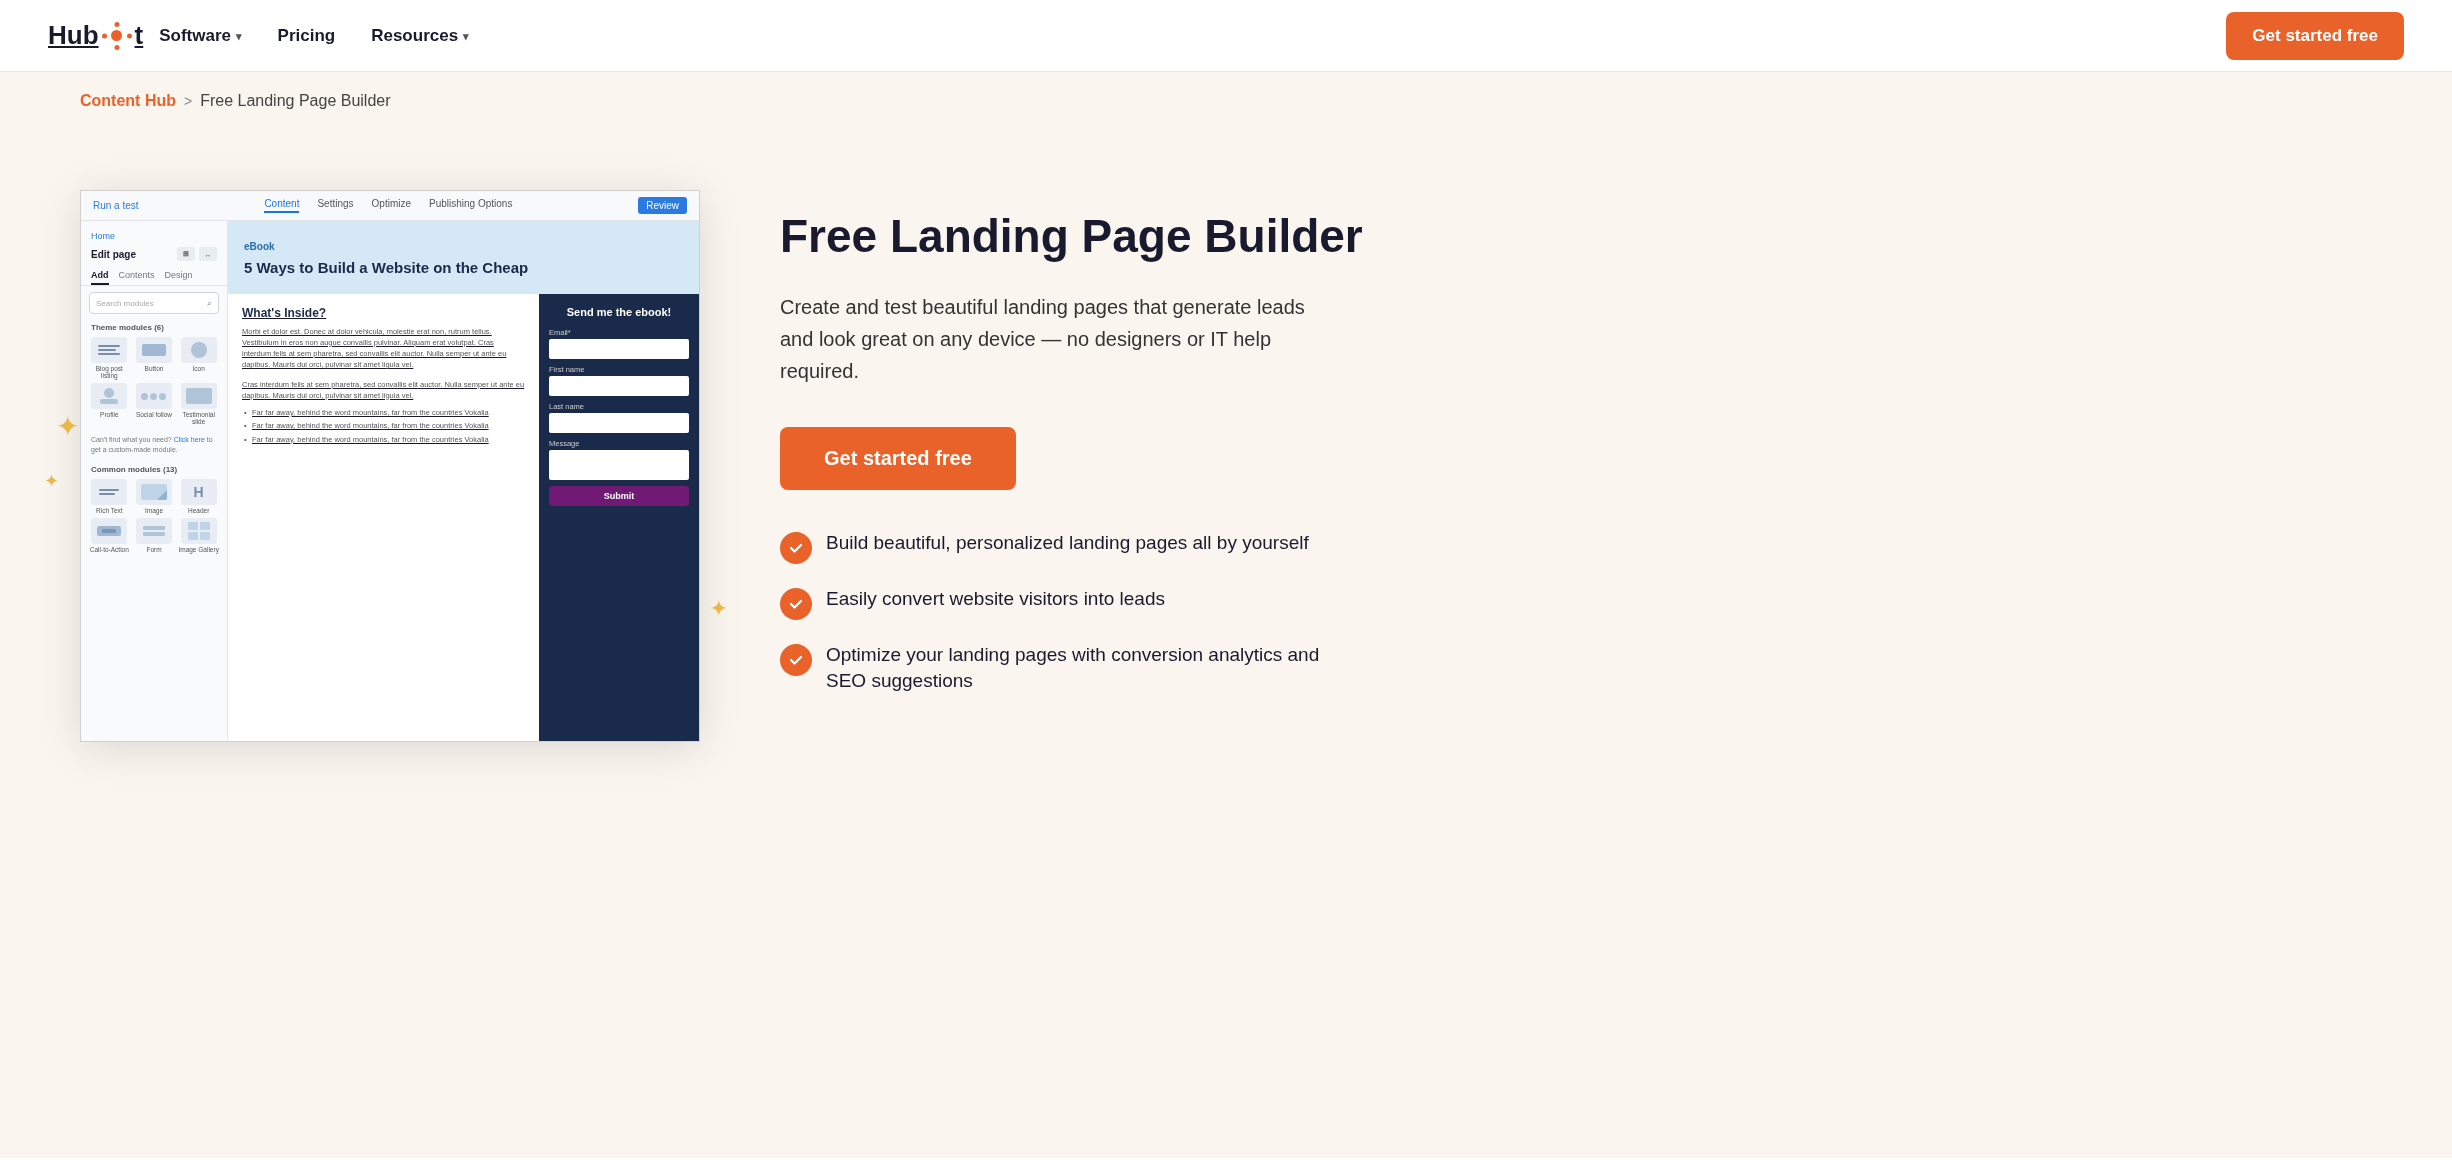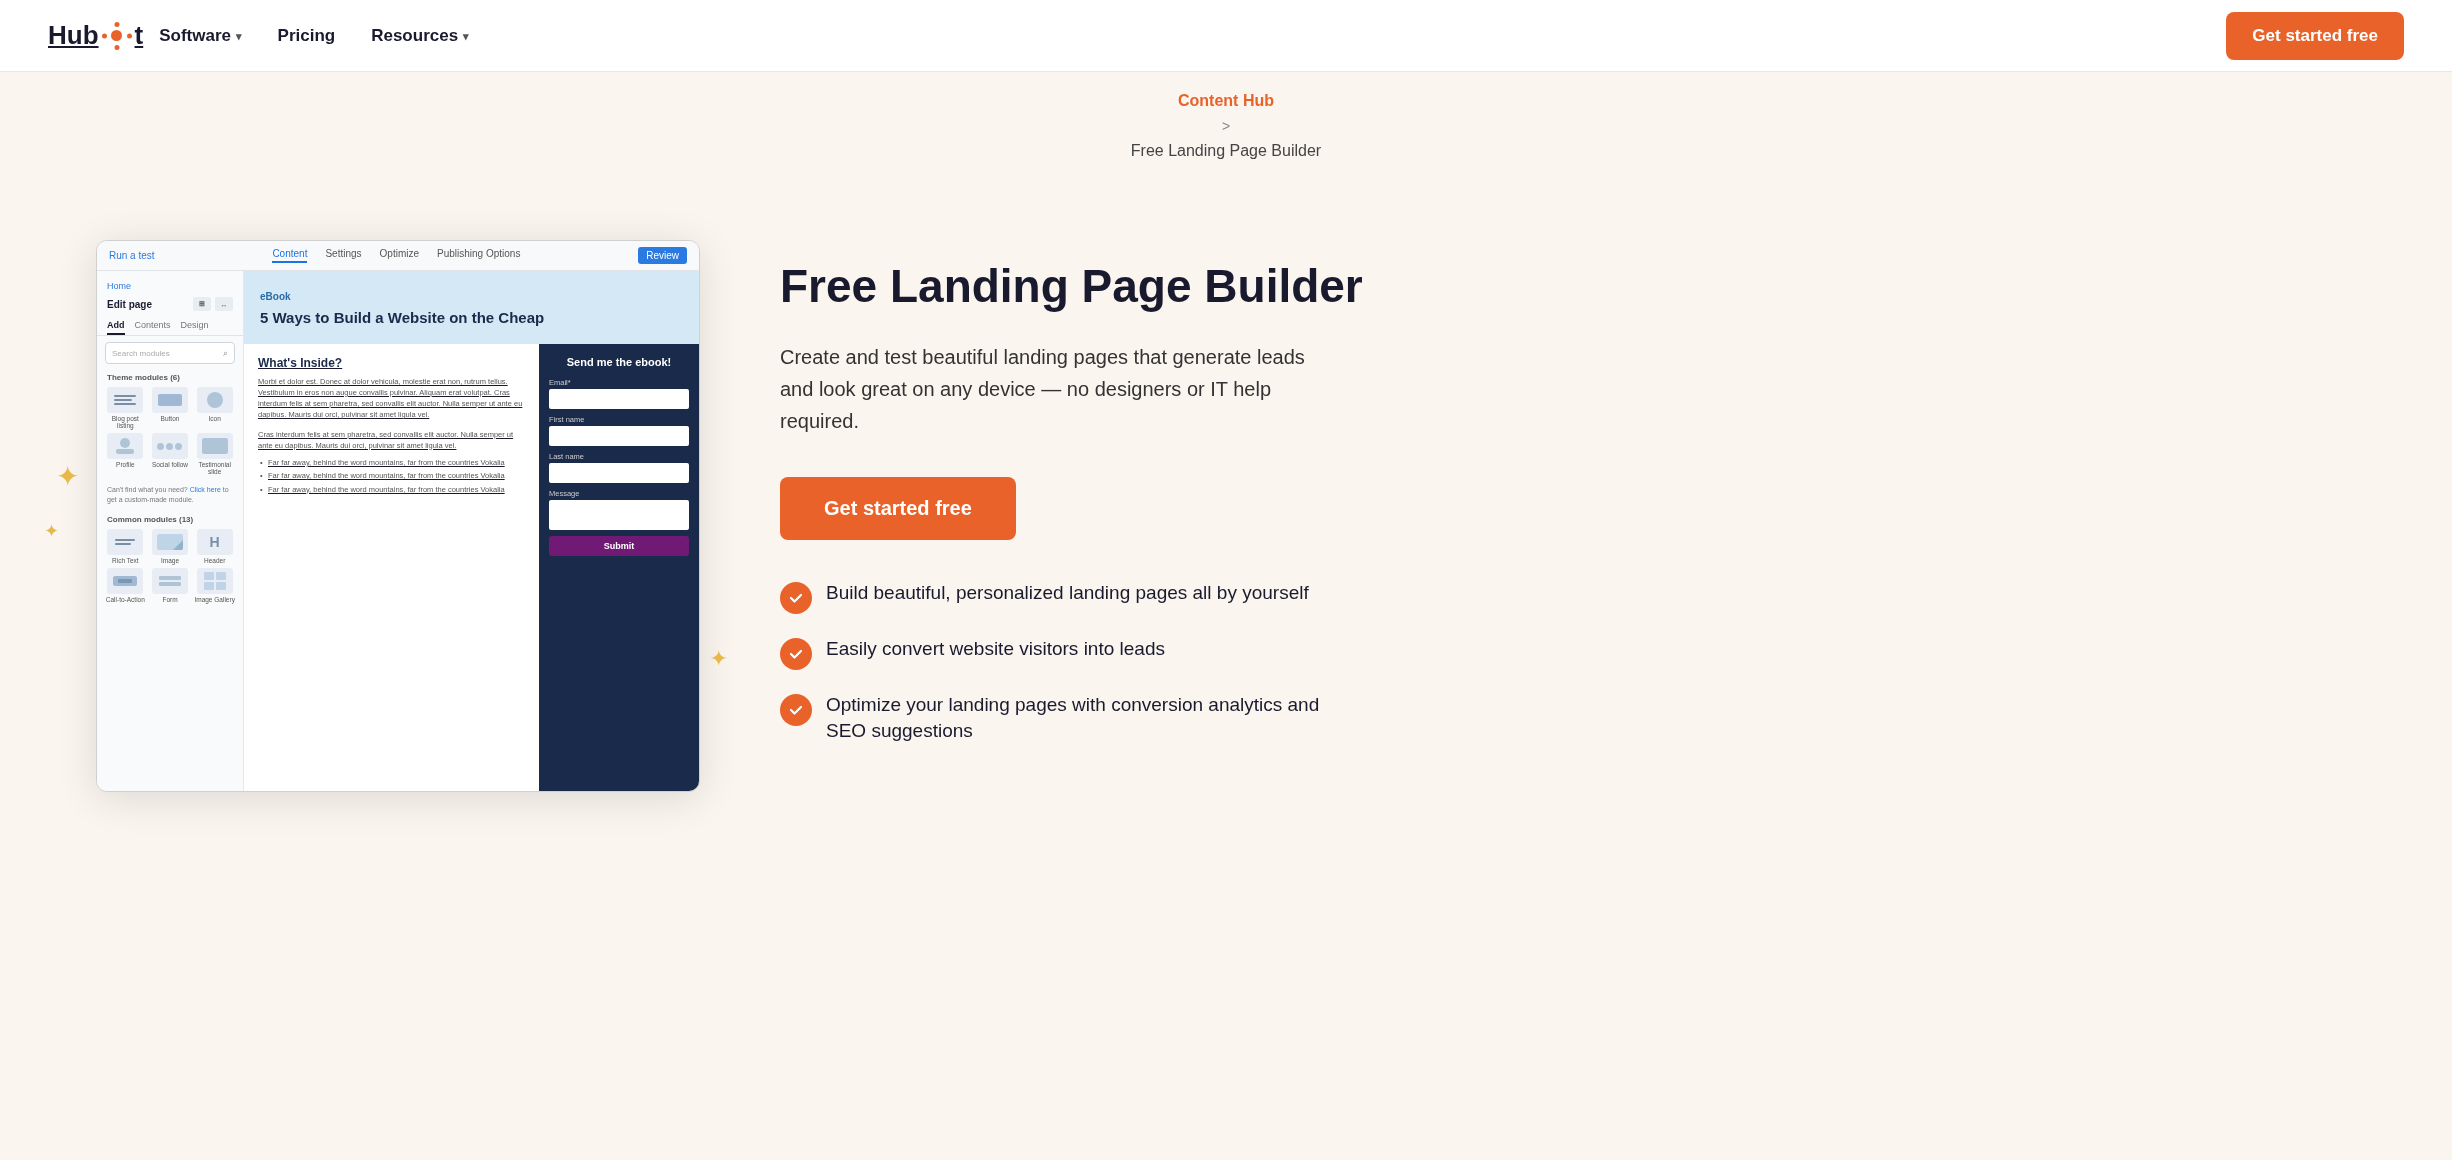--- a/index.html
+++ b/index.html
@@ -96,21 +96,20 @@
     }
 
     
     .breadcrumb-bar {
       background: #faf5ef;
       padding: 20px 80px;
       display: flex;
       align-items: center;
       gap: 8px;
       font-size: 16px;
-      flex-direction: column;
     }
     .breadcrumb-link {
       color: #e8622a;
       font-weight: 600;
       text-decoration: none;
       cursor: pointer;
     }
     .breadcrumb-separator {
       color: #888;
       font-size: 14px;
@@ -131,25 +130,24 @@
 
     
     .mockup-container {
       flex: 0 0 auto;
       width: 620px;
       position: relative;
     }
     .mockup-outer {
       background: #fff;
       border: 1.5px solid #d0d0d0;
-      border-radius: 11px;
+      border-radius: 0;
       overflow: hidden;
       box-shadow: 0 6px 40px rgba(0,0,0,0.12);
       position: relative;
-      margin-left: 16px;
     }
     
     .sparkle {
       position: absolute;
       color: #e8b84b;
       font-size: 28px;
       z-index: 10;
     }
     .sparkle-1 { left: -24px; top: 220px; }
     .sparkle-2 { left: -40px; top: 260px; }

